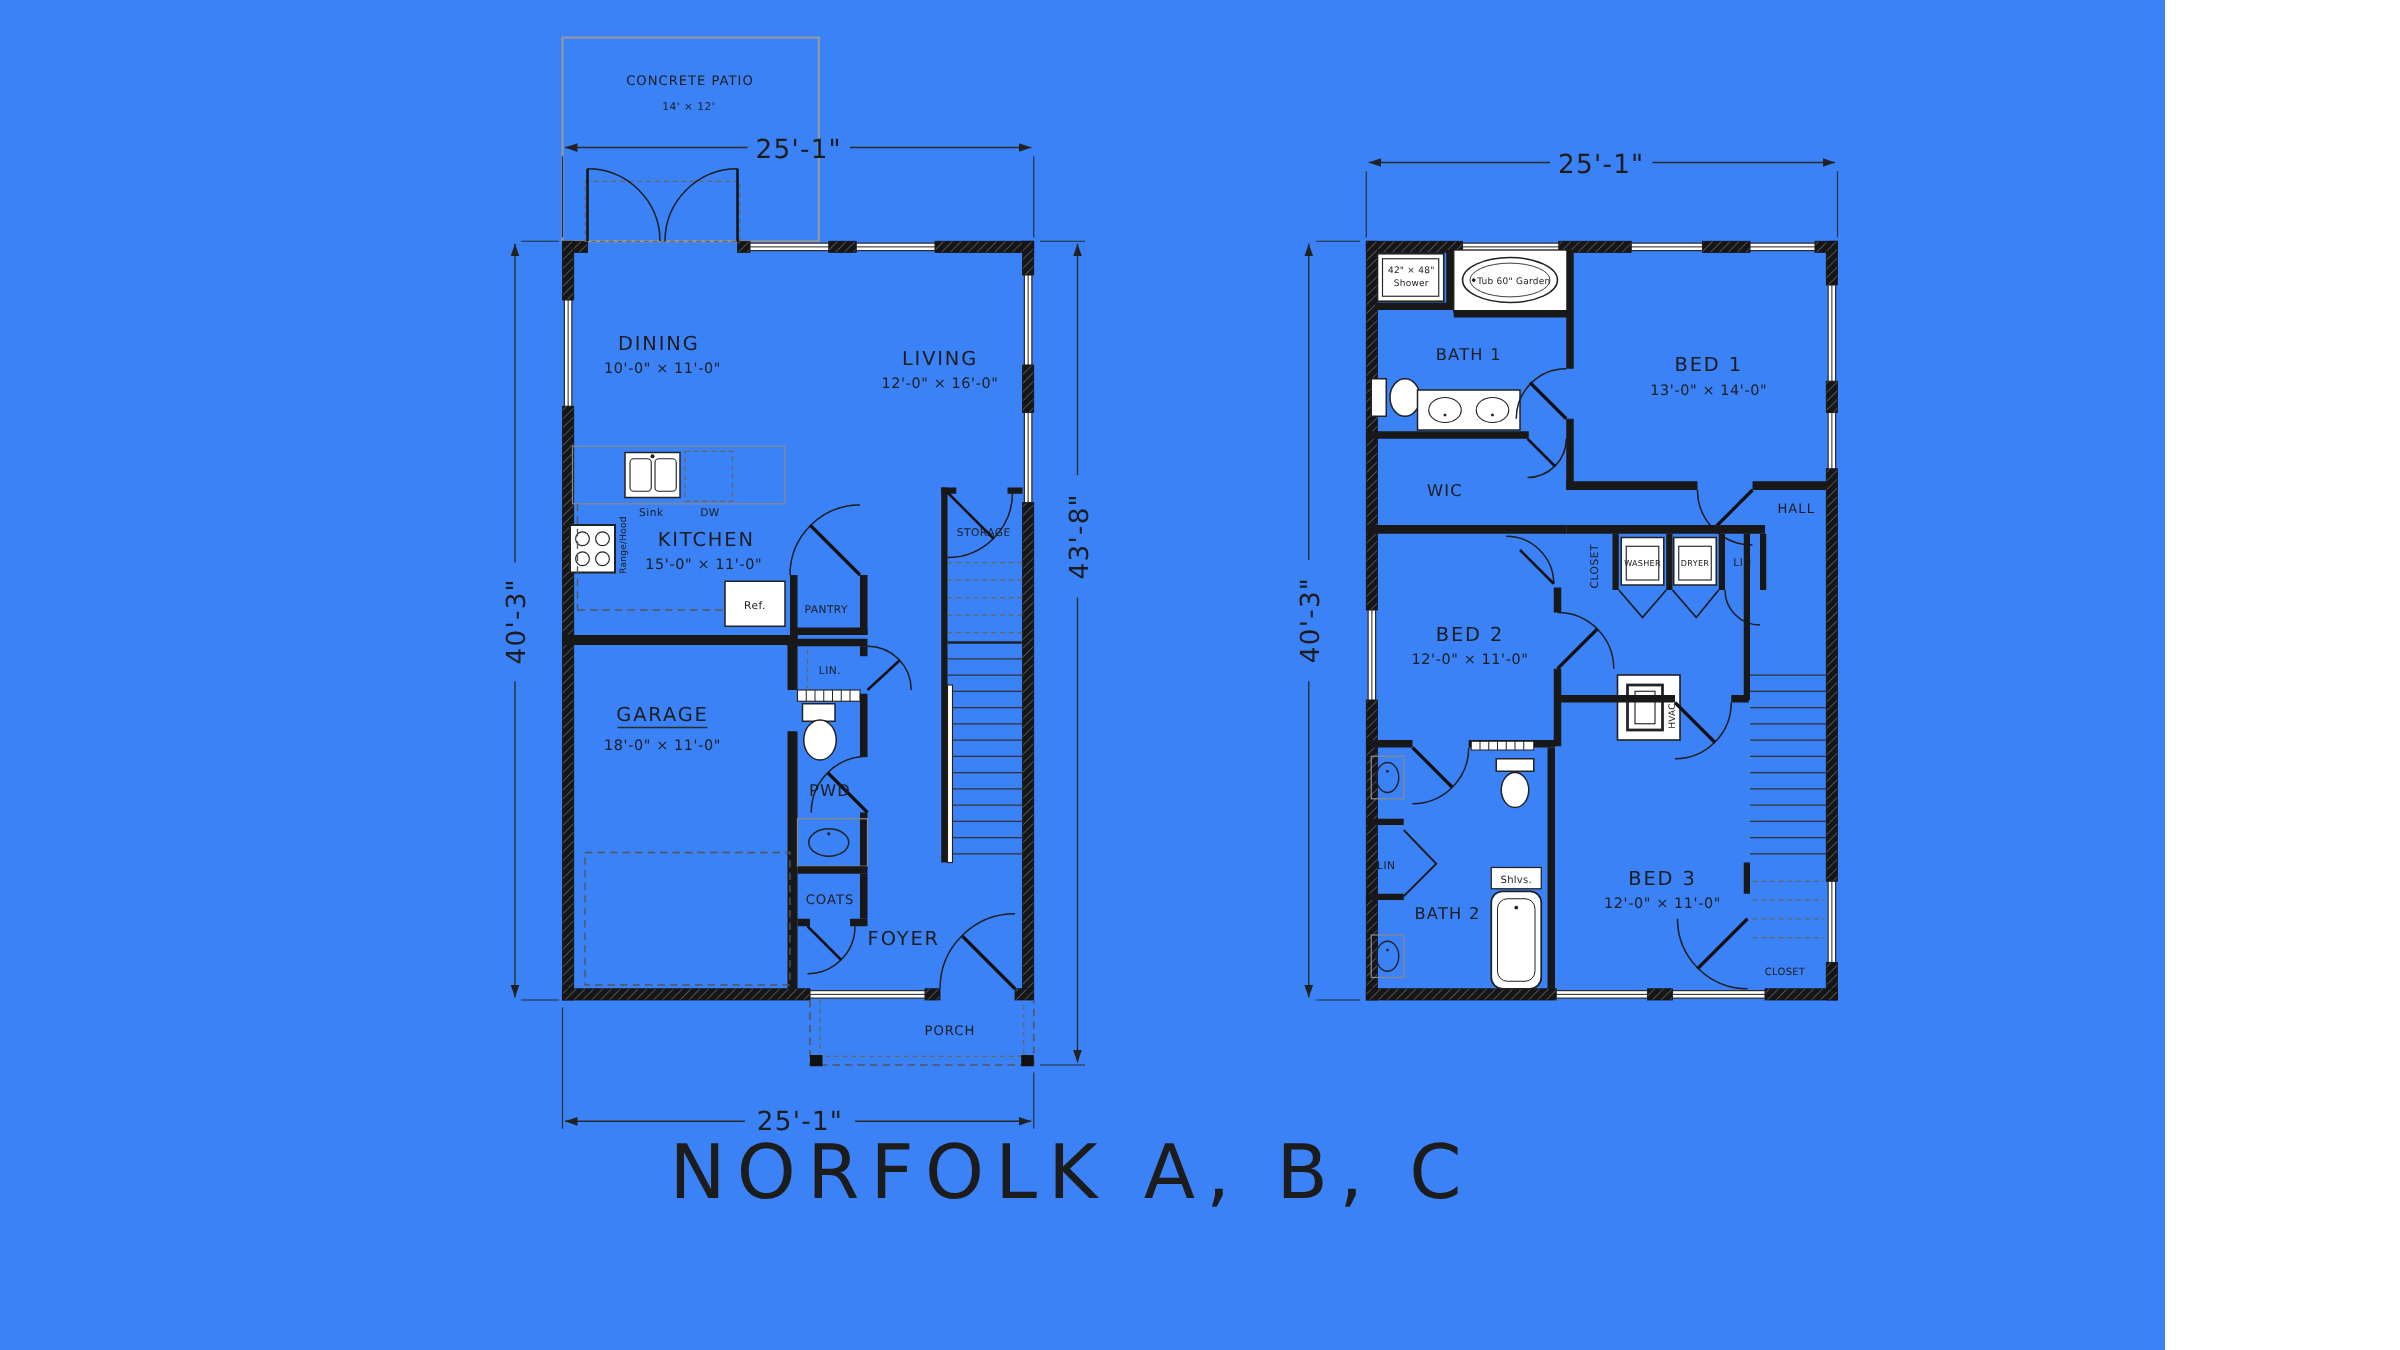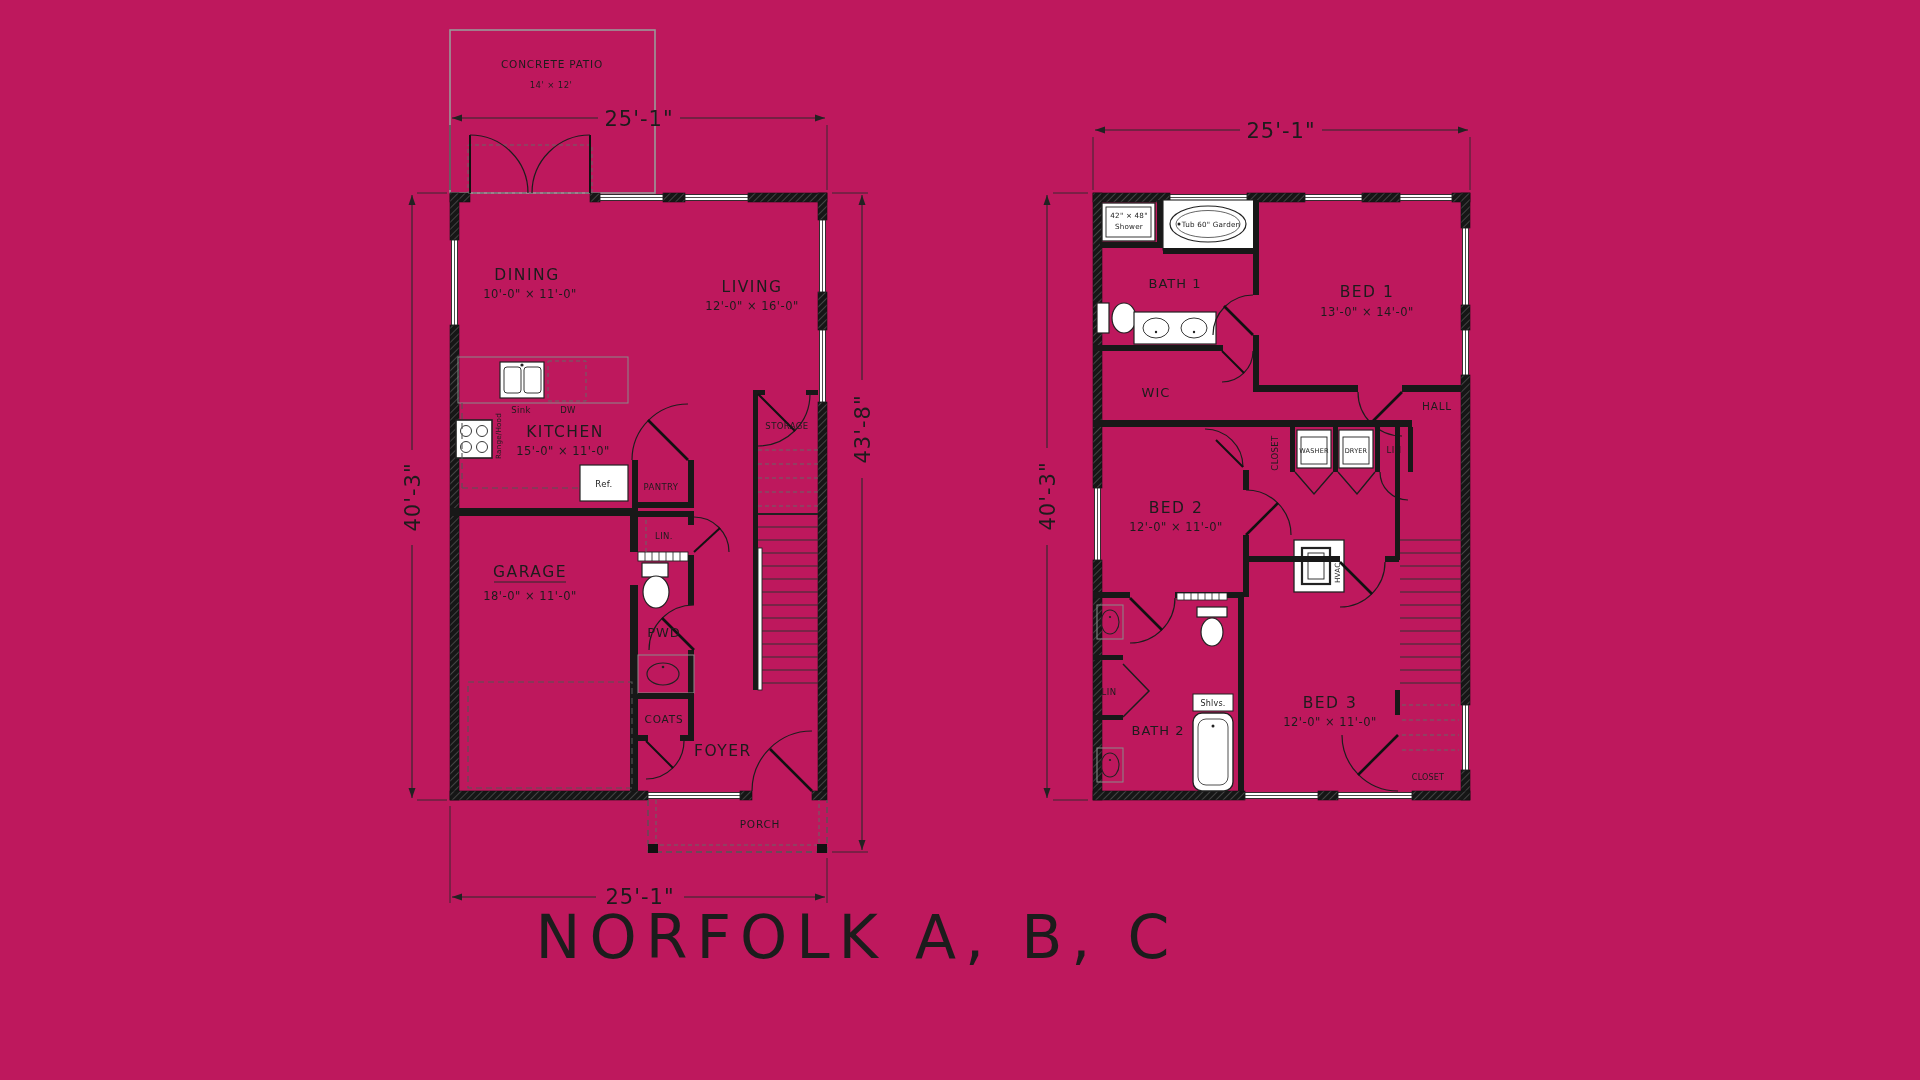--- a/index.html
+++ b/index.html
@@ -1,16 +1,16 @@
 <!DOCTYPE html>
 <html><head>
 <meta charset="utf-8">
 <style>
   html,body{margin:0;padding:0;background:#ffffff;}
-  .canvas{position:relative;width:1920px;height:1080px;background:#be185d;overflow:hidden;text-decoration:underline;}
+  .canvas{position:relative;width:1732px;height:1080px;background:#3b82f6;overflow:hidden;text-decoration:underline;}
   svg{position:absolute;left:0;top:0;}
   text{fill:#1c1c1c;font-family:"DejaVu Sans",sans-serif;}
   .t-room{font-size:15.5px;letter-spacing:1.5px;}
   .t-room-sm{font-size:13px;letter-spacing:1px;}
   .t-size{font-size:11.5px;letter-spacing:.5px;}
   .t-small{font-size:10.5px;letter-spacing:.8px;}
   .t-tiny{font-size:8.5px;letter-spacing:.4px;}
   .t-micro{font-size:7.2px;letter-spacing:.2px;}
   .t-dim{font-size:21px;letter-spacing:1px;}
   .t-title{font-size:60px;letter-spacing:9px;}

